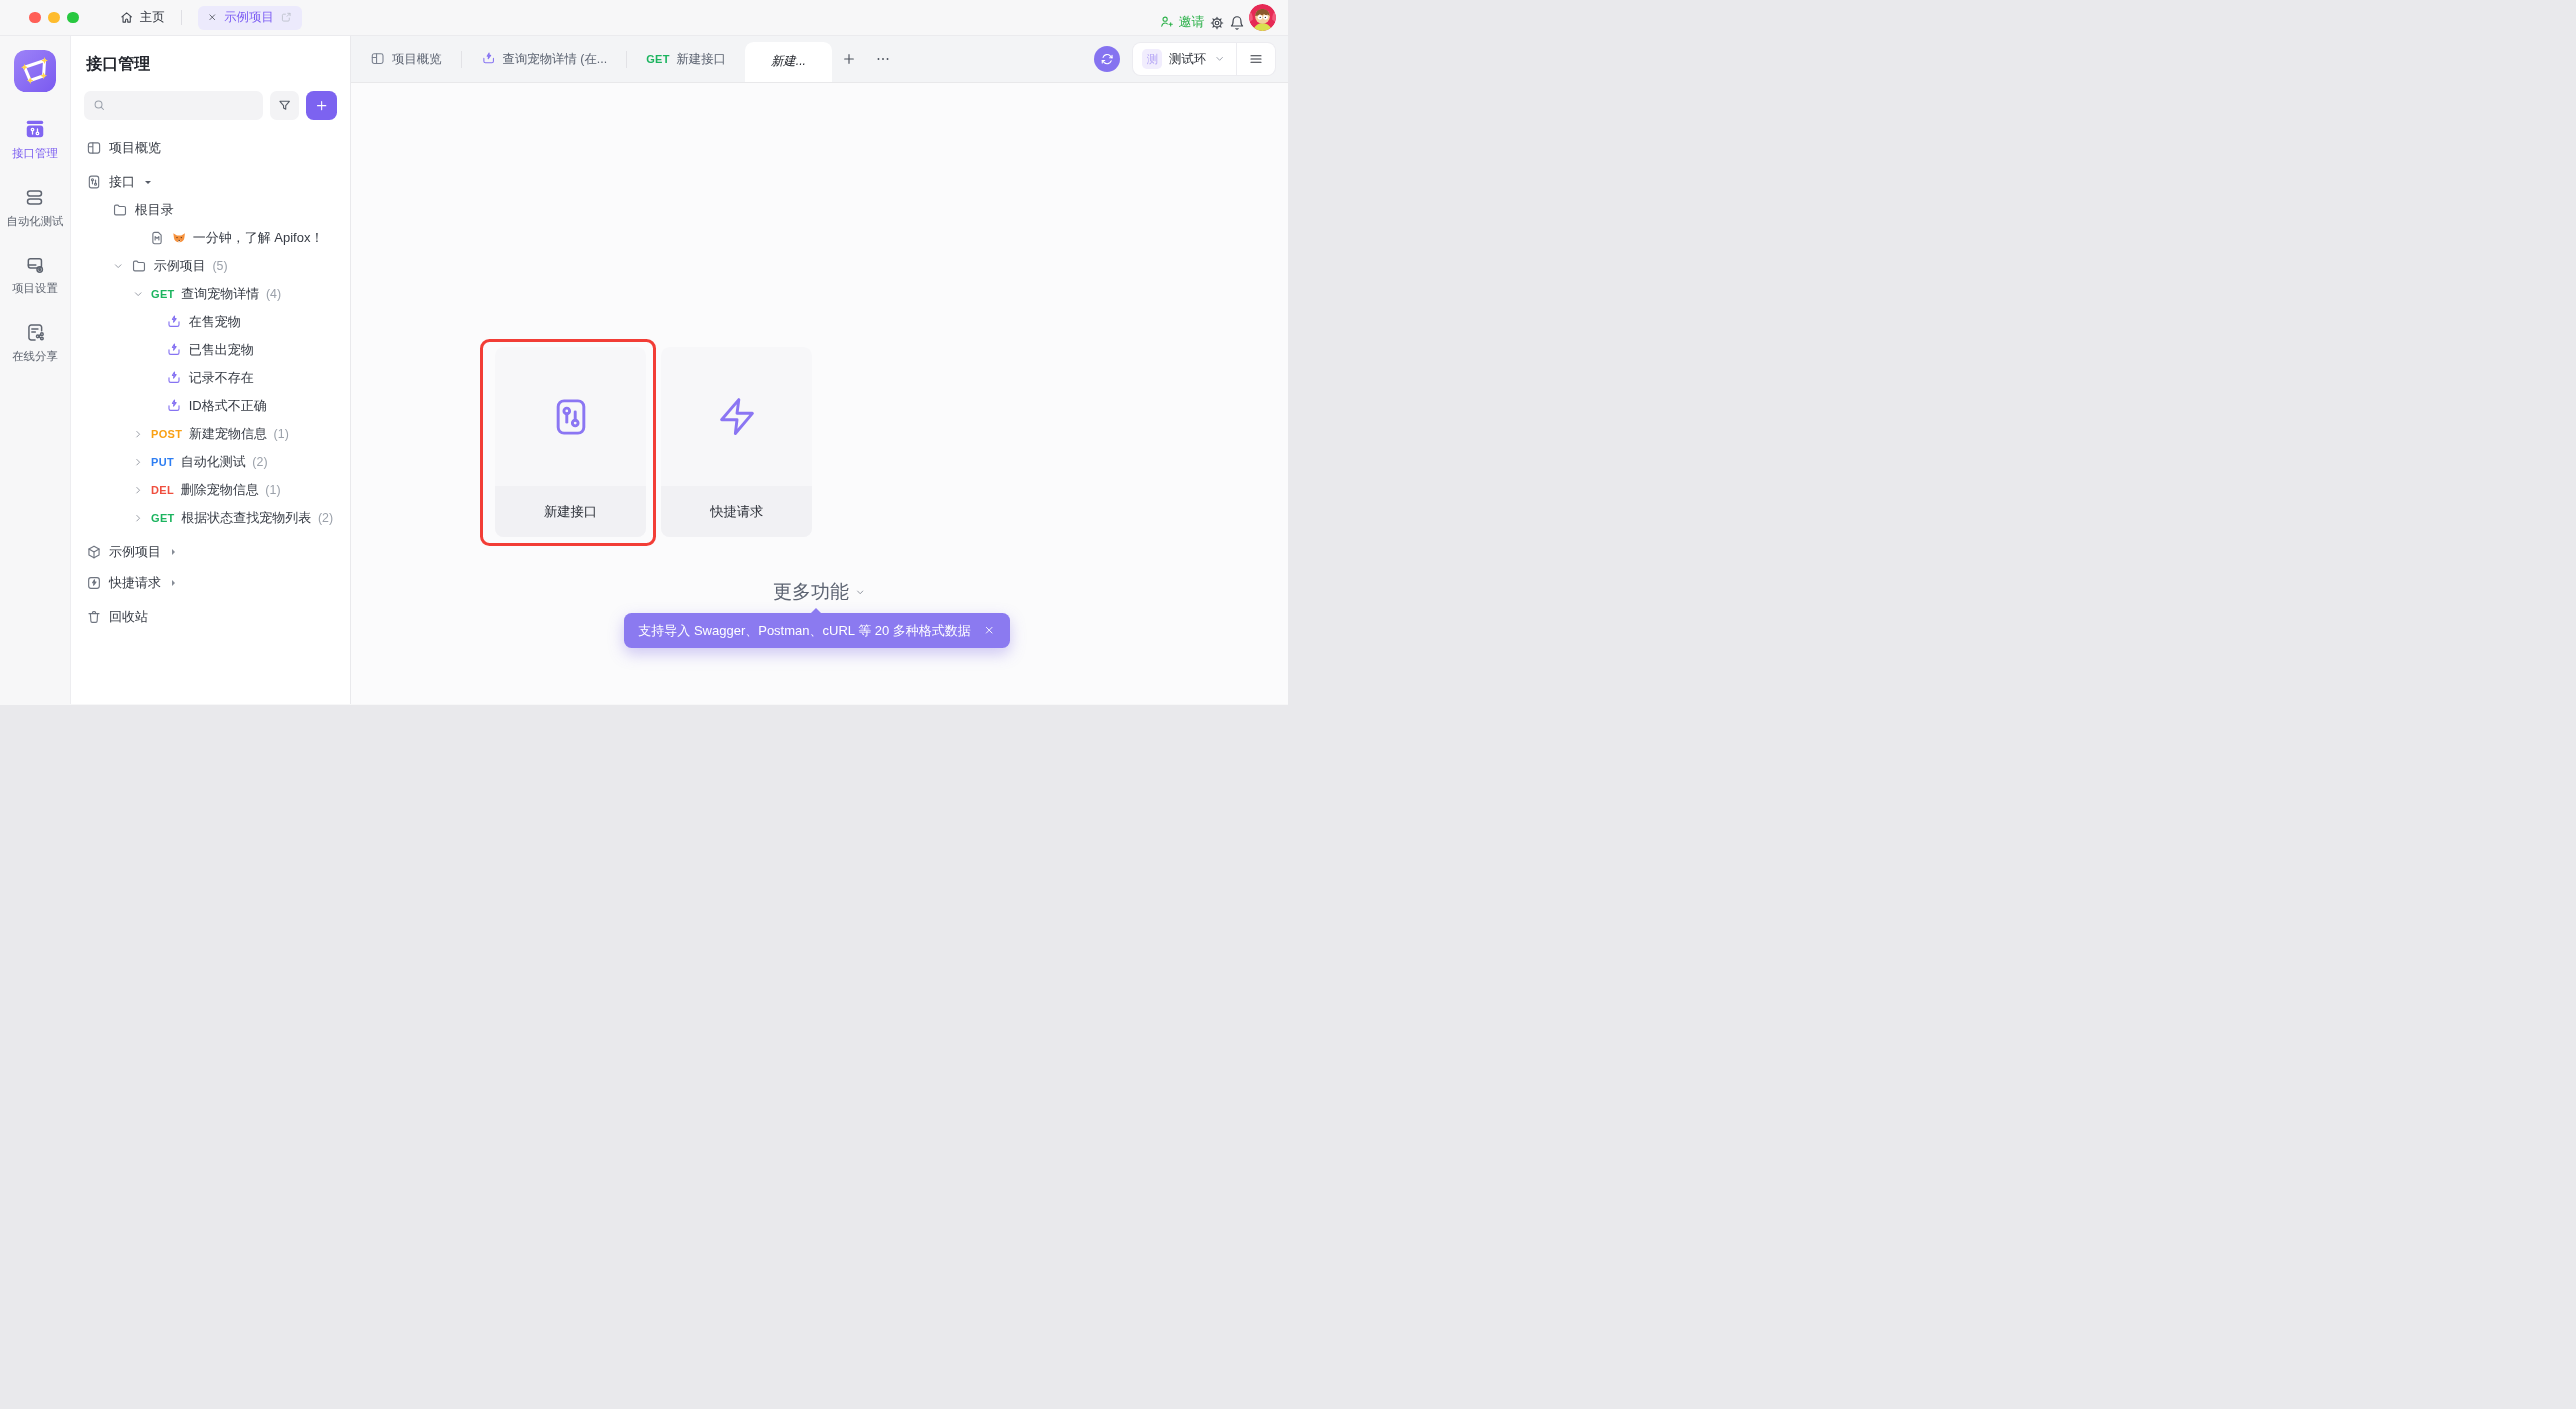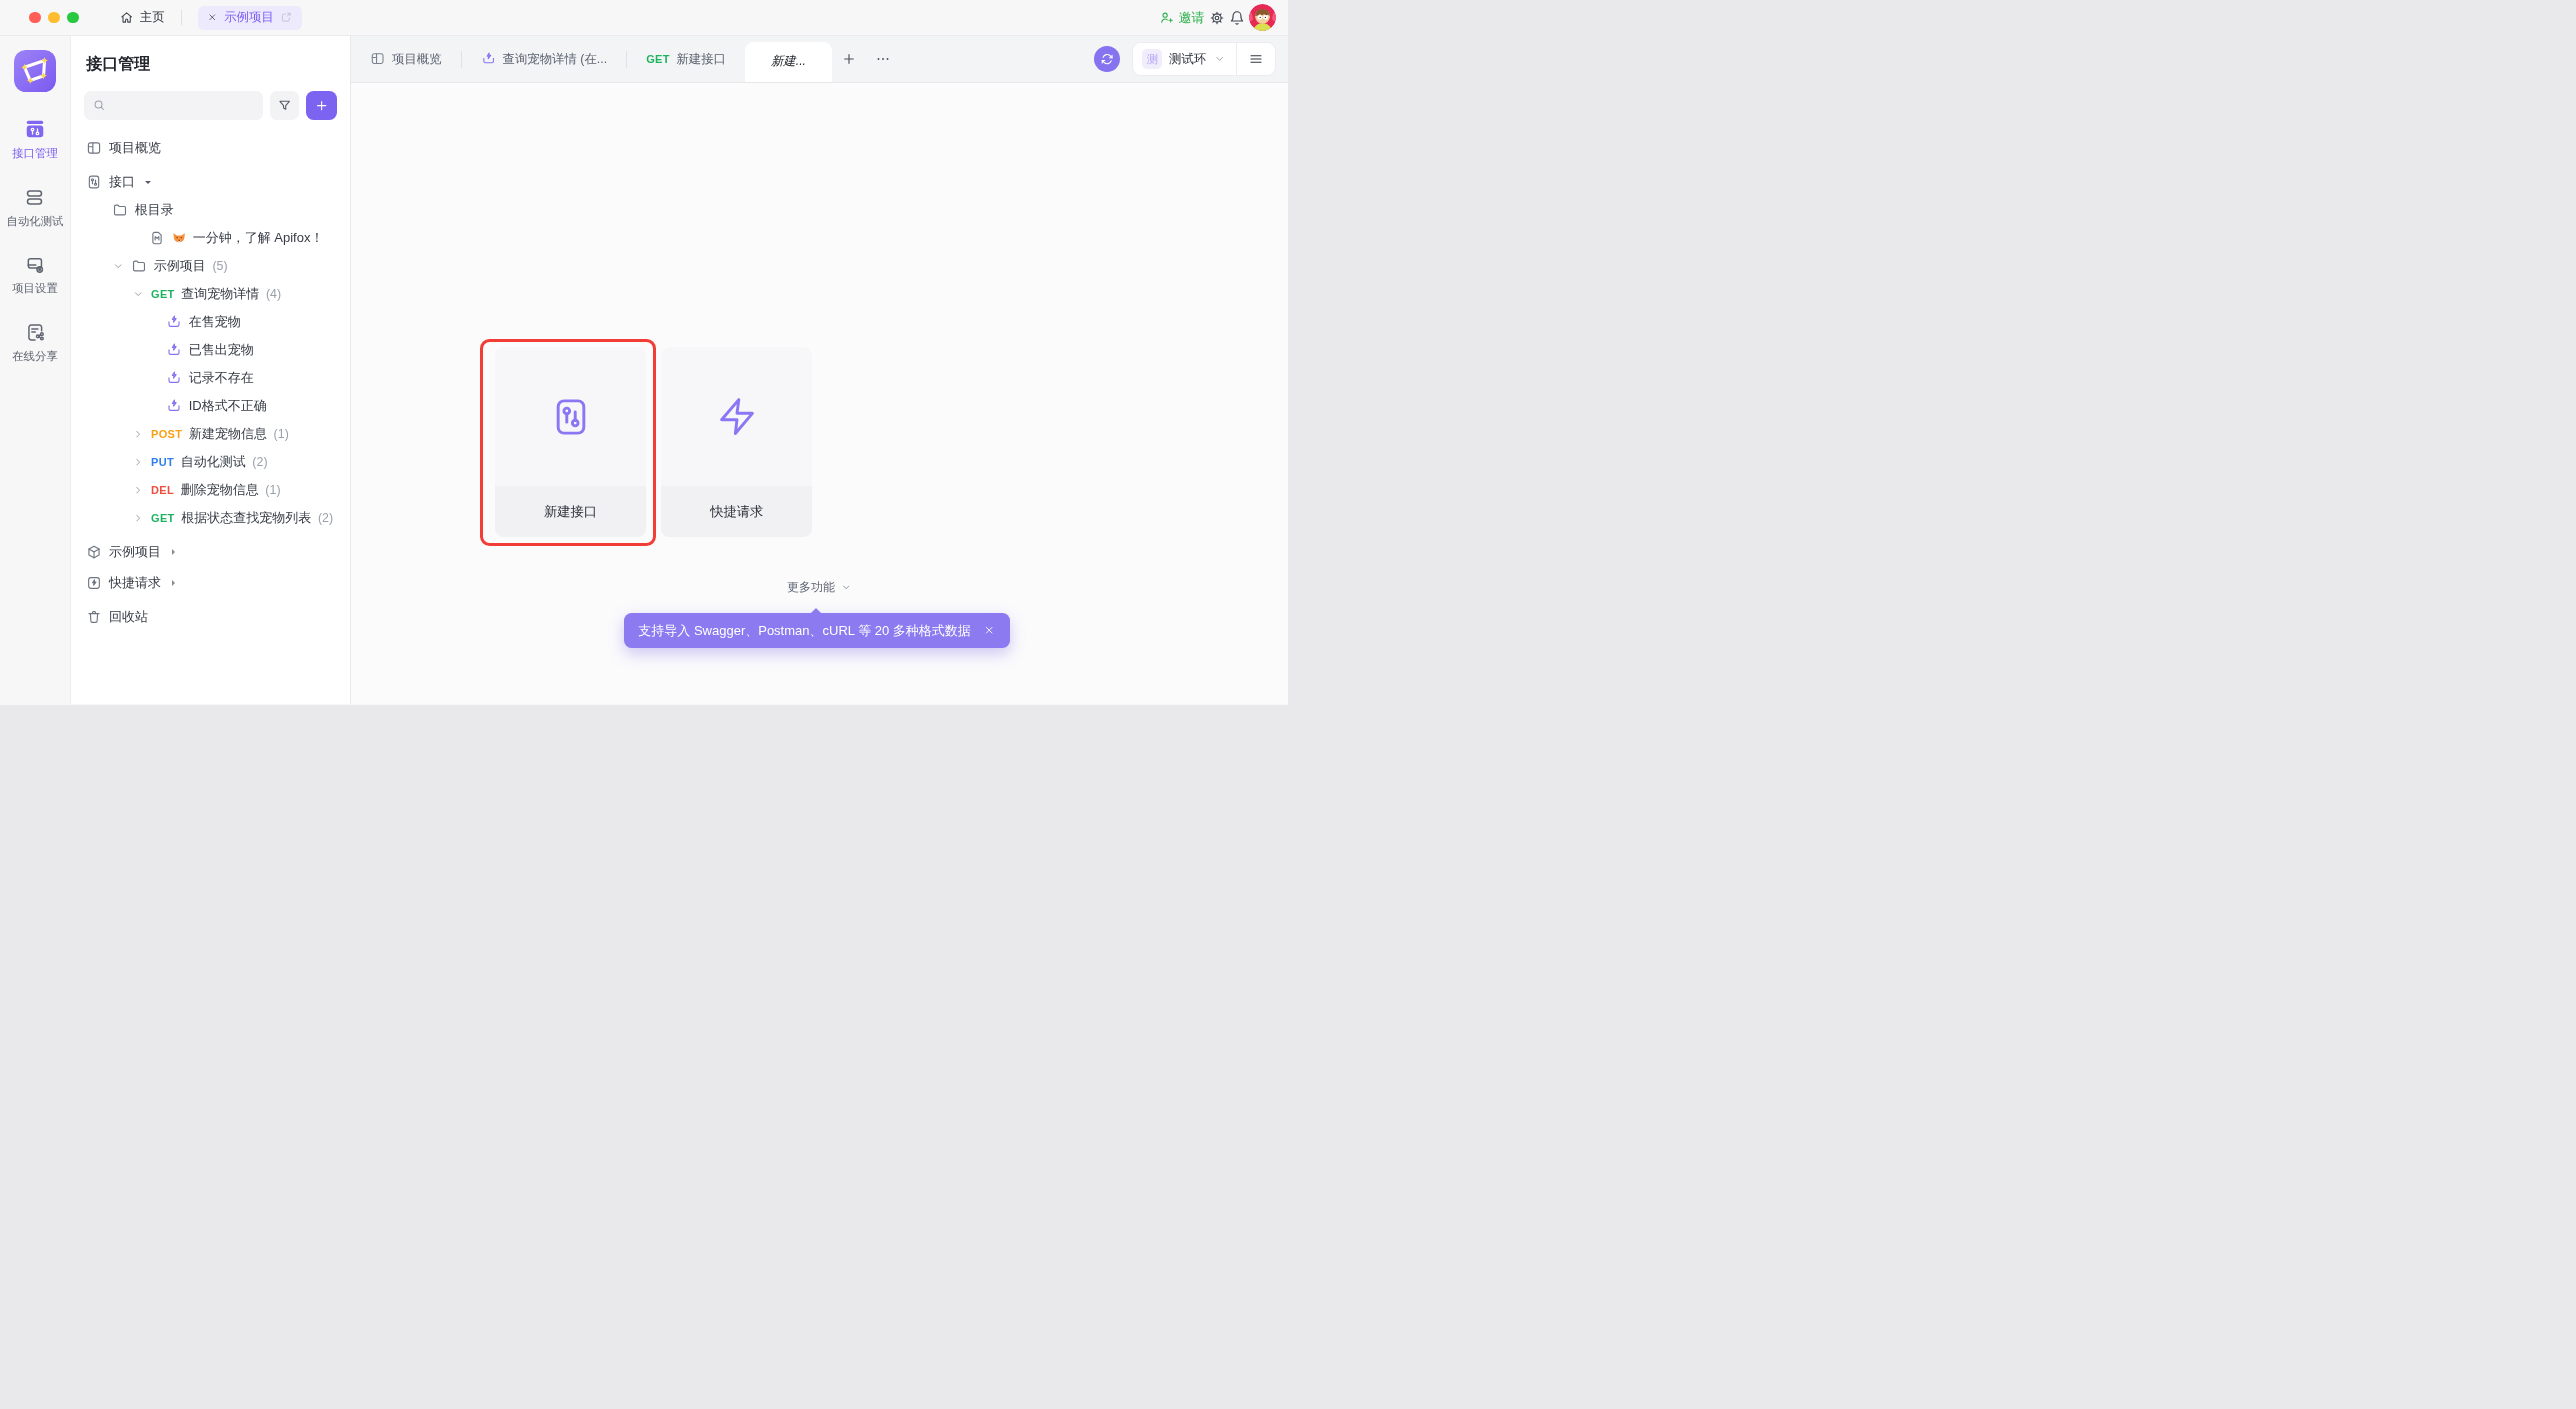--- a/index.html
+++ b/index.html
@@ -15,21 +15,21 @@
   .traffic { display:flex; gap:7.6px; }
   .dot { width:11.4px; height:11.4px; border-radius:50%; }
   .dot.r { background:#ff5f57; } .dot.y { background:#febc2e; } .dot.g { background:#28c840; }
   .home-tab { margin-left:40px; display:flex; align-items:center; gap:5.7px; color:#2e323b; font-size:12.4px; cursor:pointer; }
   .home-tab .ic { color:#41464f; }
   .tb-div { width:1px; height:15.3px; background:#dfdfe4; margin:0 16px; }
   .project-pill { display:flex; align-items:center; gap:6.7px; background:#eceafc; border-radius:5.7px; height:24px; padding:0 9.5px; cursor:pointer; }
   .project-pill .close { color:#3a3f48; }
   .project-pill .plabel { color:#7b5cf3; font-size:12.4px; }
   .project-pill .ext { color:#bdc1cb; }
-  .tb-right { margin-left:auto; display:flex; align-items:center; gap:4px; }
+  .tb-right { margin-left:auto; display:flex; align-items:flex-end; gap:4px; }
   .invite { display:flex; align-items:center; gap:4.8px; color:#2fb24c; font-size:13px; cursor:pointer; }
   .tb-icon { color:#3f444d; display:flex; cursor:pointer; }
   .avatar { width:27px; height:27px; border-radius:50%; overflow:hidden; cursor:pointer; flex:none; }
 
   
   .shell { display:flex; height:669px; border-top:1px solid #ebebee; }
 
   
   .rail { width:71px; background:#f7f7f8; border-right:1px solid #ededf0; display:flex; flex-direction:column; align-items:center; flex:none; }
   .logo { margin-top:14.3px; width:42px; height:42px; border-radius:11.4px; cursor:pointer; flex:none; }
@@ -81,21 +81,21 @@
   .env-menu { width:38px; height:32px; background:none; border:0; display:flex; align-items:center; justify-content:center; color:#30343c; cursor:pointer; }
 
   .content { position:relative; flex:1; }
   .red-frame { position:absolute; left:129px; top:256px; width:176px; height:207px; border:3.8px solid #f23d36; border-radius:9.5px; pointer-events:none; }
   .cards { position:absolute; left:144px; top:264px; display:flex; gap:15.3px; }
   .card { width:151px; height:190px; background:#f7f7f9; border-radius:8.6px; display:flex; flex-direction:column; overflow:hidden; cursor:pointer; }
   .card-body { flex:1; display:flex; align-items:center; justify-content:center; color:#8b76f3; }
   .card-label { height:51px; background:#f1f1f4; display:flex; align-items:center; justify-content:center; font-size:13.3px; color:#2c3038; }
 
   .more-row { position:absolute; left:0; right:0; top:496px; display:flex; justify-content:center; }
-  .more { display:inline-flex; align-items:center; gap:4.8px; color:#5d6472; font-size:12px; cursor:pointer; }
+  .more { display:inline-flex; align-items:center; gap:4.8px; color:#5d6472; font-size:19px; cursor:pointer; }
   .more .ic { color:#868c96; }
 
   .tooltip { position:absolute; left:273px; top:530px; height:35px; background:#8b7af0; color:#fff; border-radius:7.6px; display:flex; align-items:center; gap:12.4px; padding:0 14.3px; font-size:13px; box-shadow:0 5.7px 15.3px rgba(120,100,230,.35); white-space:nowrap; }
   .tooltip::before { content:""; position:absolute; top:-10.5px; left:50%; margin-left:-5.7px; border:5.7px solid transparent; border-bottom-color:#8b7af0; }
   .tt-close { background:none; border:0; color:rgba(255,255,255,.92); display:flex; cursor:pointer; padding:0; }
 </style>
 </head>
 <body>
 
 <svg width="0" height="0" style="position:absolute">

